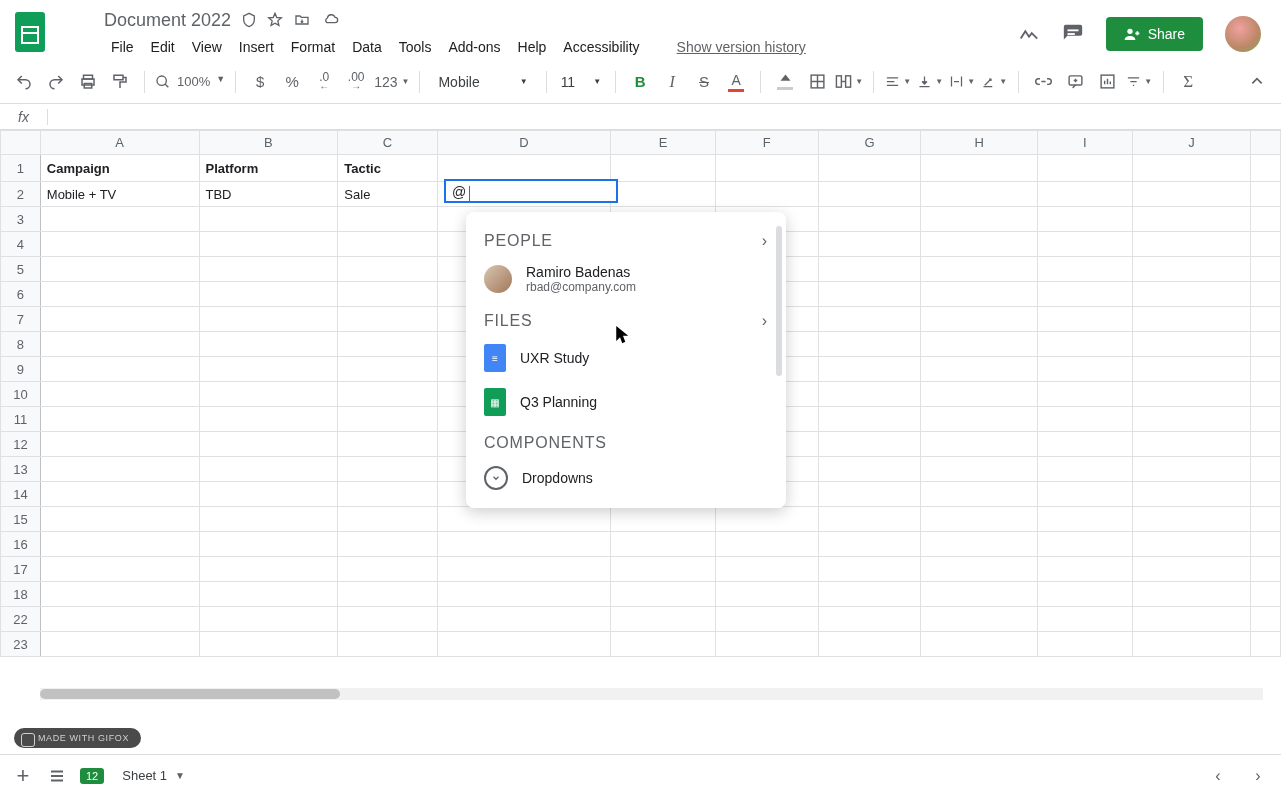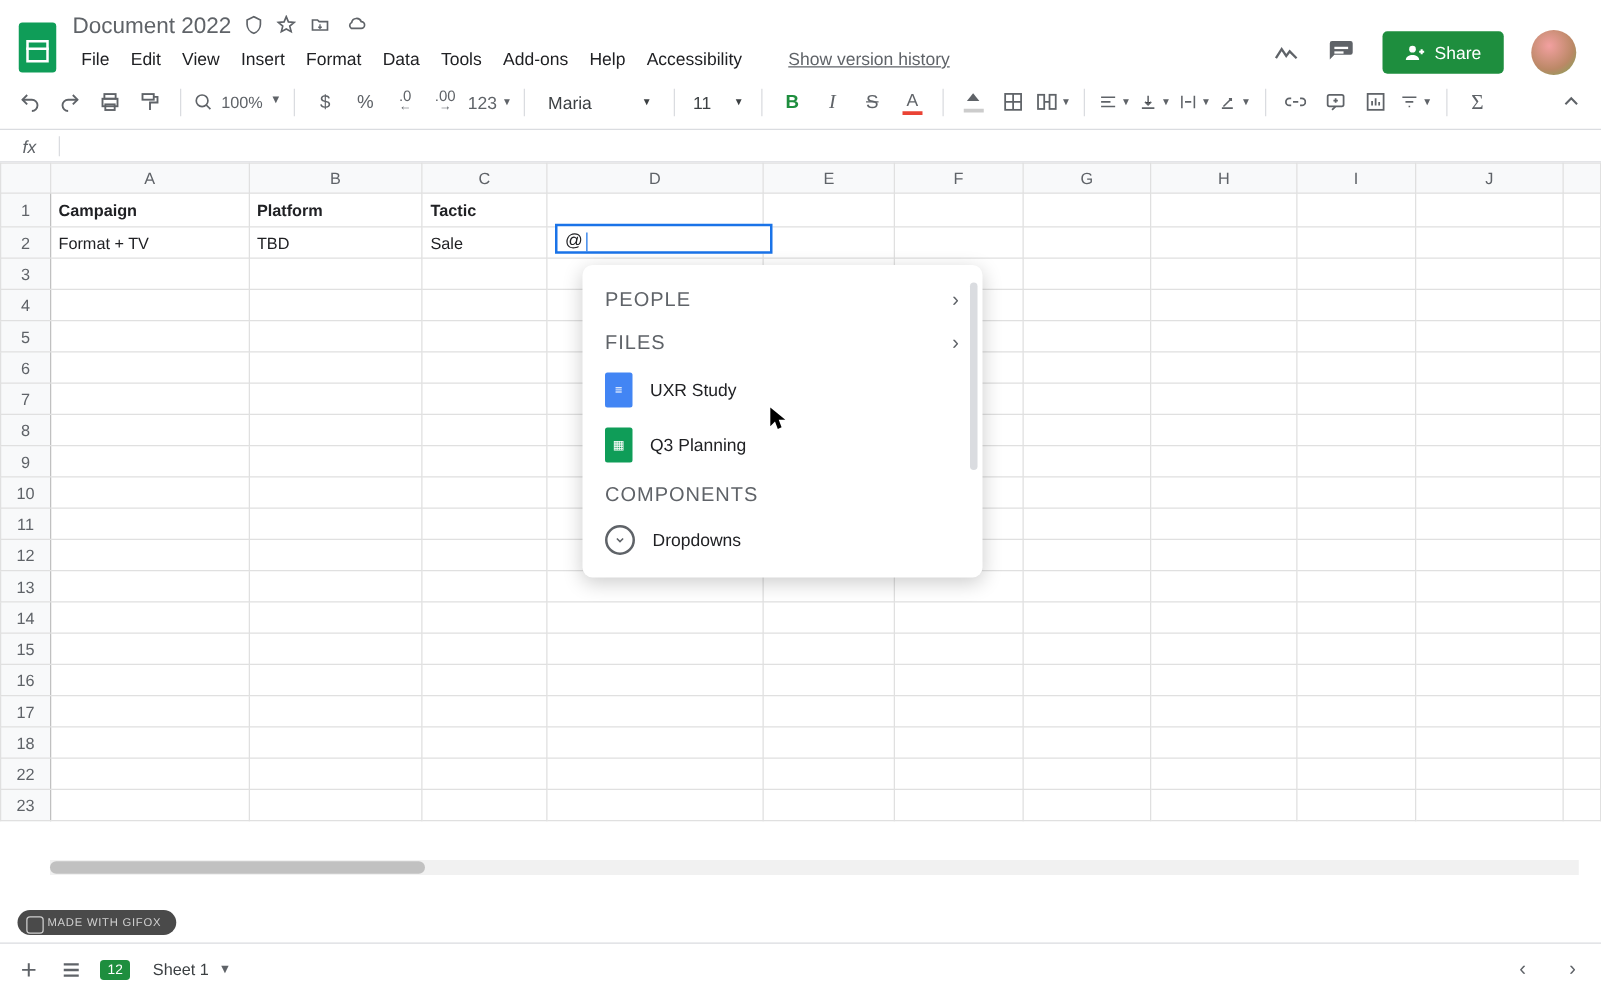--- a/index.html
+++ b/index.html
@@ -1,18 +1,18 @@
 <!DOCTYPE html>
 <html><head>
 <meta charset="utf-8">
 <style>
   * { box-sizing: border-box; }
   html,body { margin:0; padding:0; font-family: Arial, sans-serif; background:#fff; color:#202124; overflow:hidden; width:1281px; height:796px; }
   
-  .header { display:flex; align-items:flex-end; padding:6px 12px 0 8px; }
+  .header { display:flex; align-items:flex-start; padding:6px 12px 0 8px;gap:46px; }
   .app-icon { width:44px; height:44px; display:flex; align-items:center; justify-content:center; margin-top:4px; }
   .app-icon-sheets { width:30px; height:40px; background:#0f9d58; border-radius:3px; position:relative; }
   .app-icon-sheets::before { content:""; position:absolute; left:6px; top:14px; right:6px; bottom:8px; border:2px solid #fff; }
   .app-icon-sheets::after { content:""; position:absolute; left:6px; right:6px; top:50%; height:2px; background:#fff; }
   .doc-area { flex:1; display:flex; flex-direction:column; padding-left:6px; }
   .title-row { display:flex; align-items:center; gap:10px; height:28px; }
   .doc-title { font-size:18px; color:#5f6368; }
   .title-icon { color:#5f6368; }
   .menubar { display:flex; gap:3px; height:26px; align-items:center; }
   .menubar div { font-size:14px; color:#202124; padding:4px 7px; border-radius:4px; cursor:pointer; }
@@ -189,21 +189,21 @@
   <div class="tbtn" style="font-size:12px;flex-direction:column;line-height:0.8">
       <span>.00</span>
       <span style="font-size:10px">→</span>
     </div>
   <div class="tbtn" style="gap:4px">
       <span>123</span>
       <span style="font-size:8px">▼</span>
     </div>
   <div class="divider"></div>
   <div class="font-picker">
-      <span>Maria</span>
+      <span>Mobile</span>
       <span style="font-size:8px">▼</span>
     </div>
   <div class="divider"></div>
   <div class="size-picker">
       <span>11</span>
       <span style="font-size:8px">▼</span>
     </div>
   <div class="divider"></div>
   <div class="tbtn active" style="font-size:15px;font-weight:700">B</div>
   <div class="tbtn" style="font-style:italic;font-family:serif;font-size:16px">I</div>
@@ -338,21 +338,21 @@
           <td style="height: 27px;"></td>
           <td style="height: 27px;"></td>
           <td style="height: 27px;"></td>
           <td style="height: 27px;"></td>
           <td style="height: 27px;"></td>
           <td style="height: 27px;"></td>
           <td style="height: 27px;"></td>
         </tr>
         <tr>
           <td class="rownum">2</td>
-          <td>Format + TV</td>
+          <td>Mobile + TV</td>
           <td>TBD</td>
           <td>Sale</td>
           <td></td>
           <td></td>
           <td></td>
           <td></td>
           <td></td>
           <td></td>
           <td></td>
           <td></td>
@@ -614,20 +614,27 @@
 
   <div class="active-cell" style="left:444px; top:49px; width:174px; height:24px;">
     <span>@</span><span class="cursor-pipe"></span>
   </div>
 
   <div class="popup" style="left:466px; top:82px;">
     <div class="popup-scroll"></div>
     <div class="popup-section">
       <span>PEOPLE</span>
       <span style="color:#5f6368">›</span>
+    </div>
+    <div class="popup-item">
+      <div class="person-avatar avatar-1"></div>
+      <div>
+        <div class="person-name">Ramiro Badenas</div>
+        <div class="person-email">rbad@company.com</div>
+      </div>
     </div>
     <div class="popup-section">
       <span>FILES</span>
       <span style="color:#5f6368">›</span>
     </div>
     <div class="popup-item">
       <div class="file-icon file-doc">
           <span>≡</span>
         </div>
       <div class="person-name">UXR Study</div>

